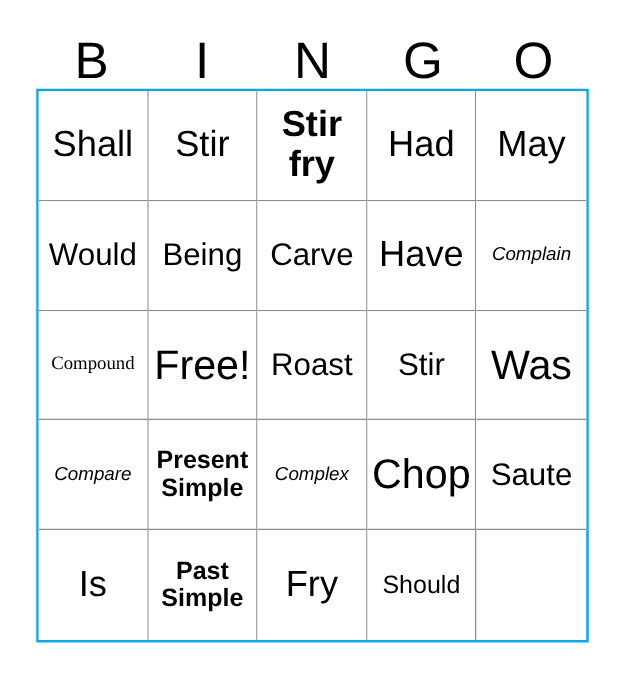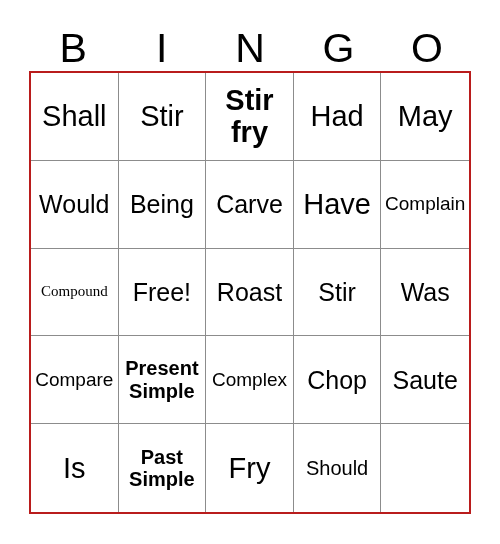--- a/index.html
+++ b/index.html
@@ -48,21 +48,21 @@
   
   #grid {
     position: absolute;
     left: 29px;
     top: 71px;
     width: 442px;
     height: 443px;
     display: grid;
     grid-template-columns: repeat(5, 1fr);
     grid-template-rows: repeat(5, 1fr);
-    border: 2px solid #b91c1c;
+    border: 2px solid #0ea5e9;
     background: #ffffff;
   }
 
   .cell {
     border-right: 1px solid #8c8c8c;
     border-bottom: 1px solid #8c8c8c;
     display: flex;
     align-items: center;
     justify-content: center;
     text-align: center;
@@ -75,25 +75,25 @@
 
   .cell-text {
     display: block;
     width: 100%;
     line-height: 1.05;
     word-break: break-word;
     color: #000000;
   }
 
   
-  .fs-xl   { font-size: 25px; }
+  .fs-xl   { font-size: 33px; }
   .fs-lg   { font-size: 29px; }
   .fs-md   { font-size: 25px; }
   .fs-sm   { font-size: 20px; }
-  .fs-xs   { font-size: 19px; }
+  .fs-xs   { font-size: 15px; font-style: italic; }
   .fs-xxs  { font-size: 15px; font-family: Liberation Serif, serif; }
 
   .two-line { line-height: 1.12; font-weight: bold; }
 </style>
 </head>
 <body>
 
 <div id="card">
 
   <div id="header">

